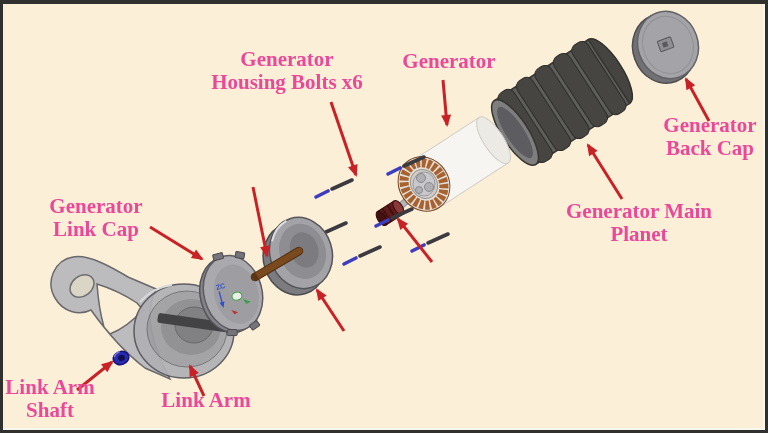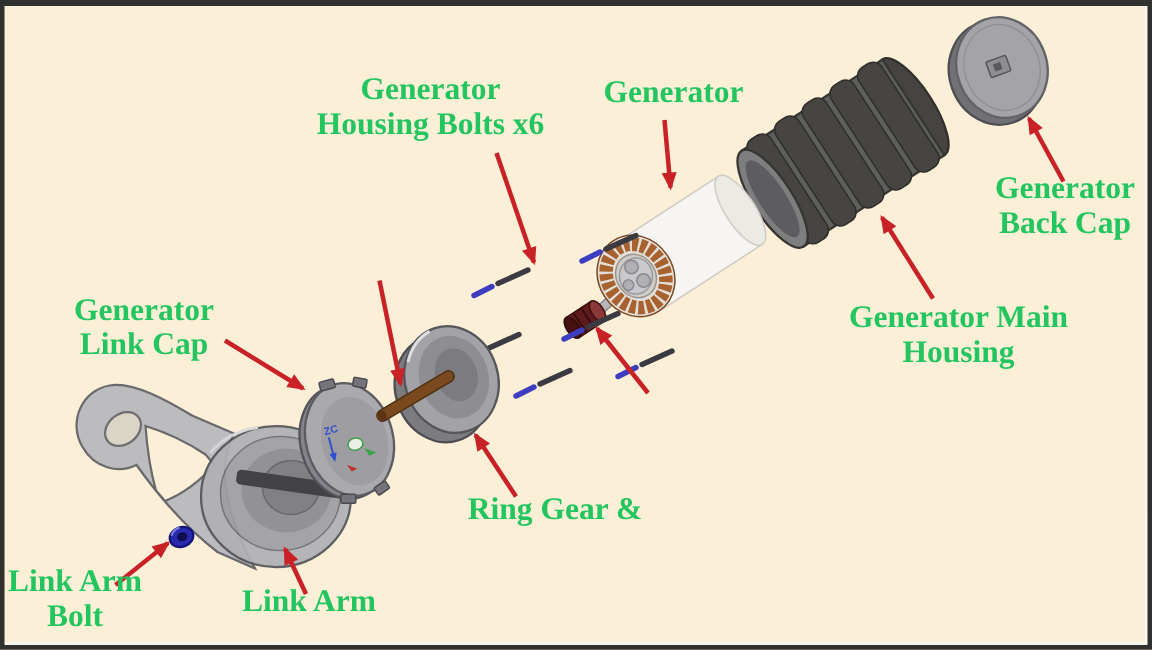--- a/index.html
+++ b/index.html
@@ -3,21 +3,21 @@
 <meta charset="utf-8">
 <style>
   html,body{margin:0;padding:0;background:#222;}
   #stage{position:relative;width:768px;height:433px;overflow:hidden;
          font-family:"Liberation Serif",serif;}
   .frame{position:absolute;inset:0;background:#fcefd8;
          border:3px solid #30302e;border-top-width:4px;
          box-shadow:inset -2px -2px 0 0 #f7f7ee;box-sizing:border-box;}
   #scene{position:absolute;left:0;top:0;width:768px;height:433px;}
   .lbl{position:absolute;transform:translateX(-50%);text-align:center;
-       color:#22c55e;font-weight:bold;font-size:21px;line-height:23px;
+       color:#ec4899;font-weight:bold;font-size:21px;line-height:23px;
        white-space:nowrap;z-index:5;}
   .ln{display:block;}
 </style>
 </head>
 <body>
 
 <div id="stage">
   <div class="frame"></div>
 
   <svg id="scene" viewBox="0 0 768 433" xmlns="http://www.w3.org/2000/svg">
@@ -179,25 +179,24 @@
   <div class="lbl" style="left:96px;top:195px">
     <span class="ln">Generator</span>
     <span class="ln">Link Cap</span>
   </div>
   <div class="lbl" style="left:710px;top:114px">
     <span class="ln">Generator</span>
     <span class="ln">Back Cap</span>
   </div>
   <div class="lbl" style="left:639px;top:200px">
     <span class="ln">Generator Main</span>
-    <span class="ln">Housing</span>
+    <span class="ln">Planet</span>
   </div>
   <div class="lbl" style="left:370px;top:328px">
-    <span class="ln">Ring Gear &amp;</span>
   </div>
   <div class="lbl" style="left:50px;top:376px">
     <span class="ln">Link Arm</span>
-    <span class="ln">Bolt</span>
+    <span class="ln">Shaft</span>
   </div>
   <div class="lbl" style="left:206px;top:389px">
     <span class="ln">Link Arm</span>
   </div>
 </div>
 
 </body></html>

